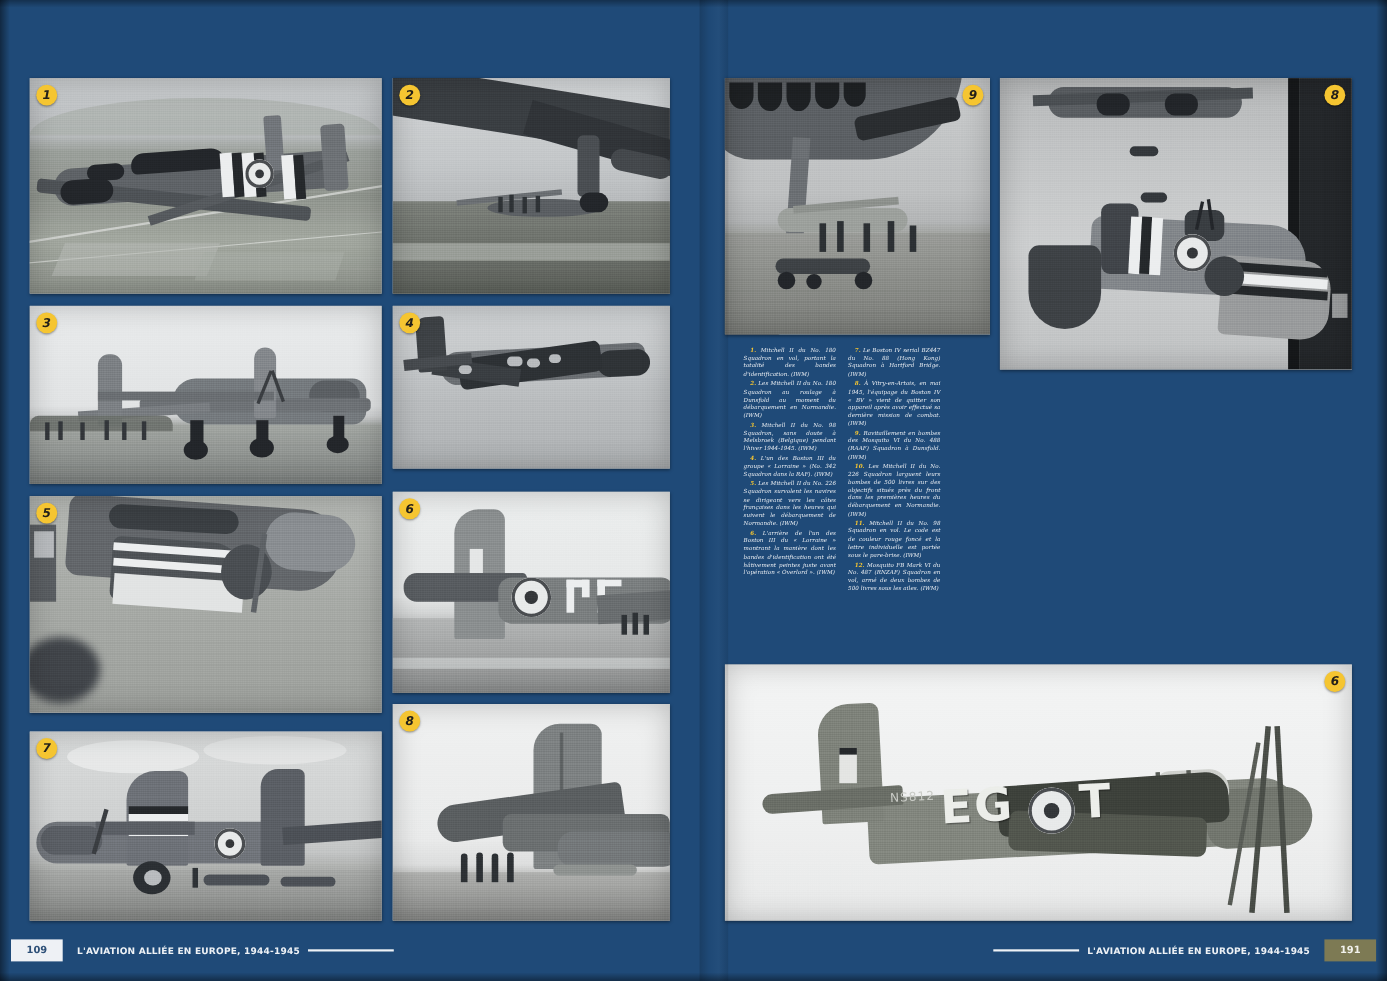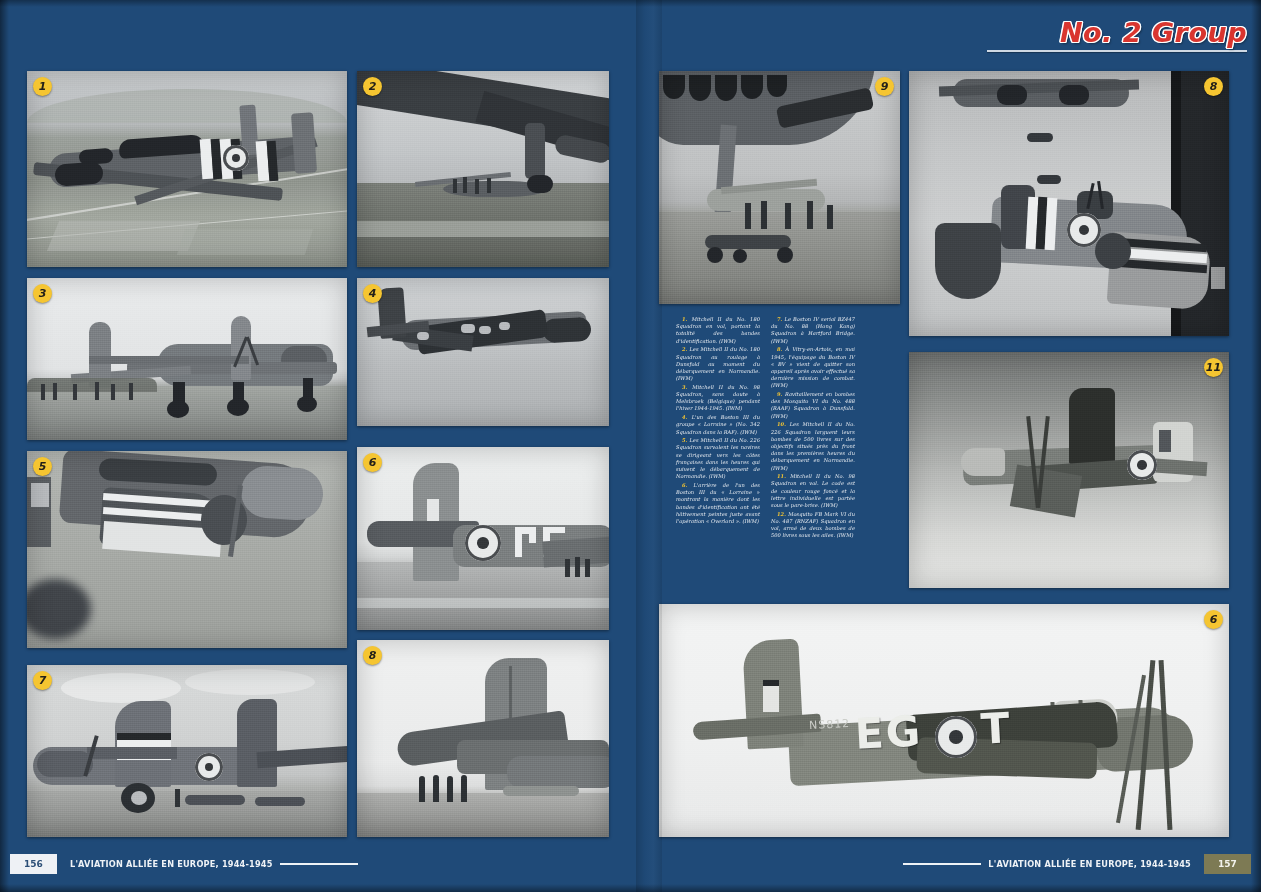--- a/index.html
+++ b/index.html
@@ -152,24 +152,20 @@
   #footer-left .foottext{margin-left:13px;}
   #footer-left .footrule{margin-left:7px;}
   #footer-right .footrule{margin-right:7px;}
   #footer-right .foottext{margin-right:13px;}
 </style>
 </head>
 <body>
 
 <div id="spread">
 
-  <div id="header">
-    <span class="title">No. 2 Group</span>
-    <div class="rule"></div>
-  </div>
 
   <div class="photo" style="left:27px;top:71px;width:320px;height:196px;">
     <div class="sky" style="background:linear-gradient(to bottom,#c8cbcd 0%,#b9bcbe 26%,#9ba09b 34%,#8f948d 55%,#a2a79f 75%,#8e938b 100%);"></div>
 
     <div style="position:absolute;left:0;top:18px;width:100%;height:34px;background:#adb1ae;border-radius:50% 50% 0 0 / 100% 100% 0 0;opacity:.8;"></div>
 
     <div style="position:absolute;left:-10%;top:120px;width:130%;height:1.6px;background:#d3d6d2;transform:rotate(-9deg);opacity:.85;"></div>
     <div style="position:absolute;left:-10%;top:152px;width:130%;height:1.4px;background:#d9dcd8;transform:rotate(-5deg);opacity:.75;"></div>
     <div style="position:absolute;left:8%;top:150px;width:44%;height:30px;background:#b4b8b2;transform:skewX(-22deg);opacity:.6;"></div>
     <div style="position:absolute;left:48%;top:158px;width:40%;height:26px;background:#a7aba5;transform:skewX(-18deg);opacity:.6;"></div>
@@ -474,44 +470,20 @@
     <div class="wing" style="left:200px;top:164px;width:100px;height:72px;background:#9a9c9d;border-radius:6px 26px 26px 6px;transform:rotate(4deg);"></div>
     <div class="stripeD" style="left:206px;top:170px;width:92px;height:8px;transform:rotate(4deg);"></div>
     <div class="stripe" style="left:206px;top:180px;width:92px;height:9px;transform:rotate(4deg);"></div>
     <div class="stripeD" style="left:206px;top:191px;width:92px;height:8px;transform:rotate(4deg);"></div>
     <div class="darker" style="position:absolute;left:186px;top:162px;width:36px;height:36px;border-radius:50%;background:#3c4044;"></div>
     <div class="grain"></div>
       <div class="vig"></div>
     <div class="badge tr">8</div>
   </div>
 
-  <div class="photo" style="left:909px;top:352px;width:320px;height:236px;">
-    <div class="sky" style="background:linear-gradient(to bottom,#6f7271 0%,#8e918f 22%,#b4b6b4 50%,#d6d7d5 78%,#e4e5e3 100%);"></div>
-
-    <div class="fus" style="left:54px;top:96px;width:212px;height:34px;background:#7a7e7a;border-radius:10px;transform:rotate(-2deg);"></div>
-    <div class="lite" style="position:absolute;left:52px;top:96px;width:44px;height:28px;border-radius:16px 6px 6px 16px;background:#b9bbb8;"></div>
-
-    <div class="tail" style="left:160px;top:36px;width:46px;height:76px;background:#2c2f2c;border-radius:14px 6px 2px 2px;"></div>
-
-    <div class="wing" style="left:118px;top:110px;width:130px;height:26px;background:#4e524e;transform:rotate(-4deg);border-radius:4px;"></div>
-    <div class="wing" style="left:104px;top:118px;width:66px;height:42px;background:#5a5e5a;transform:rotate(10deg);"></div>
-
-    <div class="prop" style="left:132px;top:64px;width:4px;height:92px;transform:rotate(6deg);background:#3a3d3a;"></div>
-    <div class="prop" style="left:122px;top:64px;width:4px;height:92px;transform:rotate(-6deg);background:#3a3d3a;"></div>
-
-    <div class="lite" style="position:absolute;left:244px;top:70px;width:40px;height:60px;border-radius:6px;background:#d2d4d1;"></div>
-    <div class="darker" style="position:absolute;left:250px;top:78px;width:12px;height:22px;background:#52565a;"></div>
-    <div class="wing" style="left:236px;top:108px;width:62px;height:14px;background:#6e726e;transform:rotate(4deg);"></div>
-    <div class="rnd" style="left:218px;top:98px;width:30px;height:30px;">
-        <i></i>
-      </div>
-    <div class="grain"></div>
-      <div class="vig"></div>
-    <div class="badge tr">11</div>
-  </div>
 
   <div class="photo" style="left:659px;top:604px;width:570px;height:233px;">
     <div class="sky" style="background:linear-gradient(to bottom,#f3f4f4 0%,#eff0f0 60%,#e8e9e9 100%);"></div>
 
     <div class="fus" style="left:130px;top:112px;width:390px;height:60px;background:#82867e;border-radius:24px 90px 90px 24px;transform:rotate(-3deg);"></div>
 
     <div class="darker" style="position:absolute;left:438px;top:112px;width:96px;height:54px;border-radius:30px 46px 46px 30px;background:#72766e;transform:rotate(-3deg);"></div>
 
     <div class="lite" style="position:absolute;left:392px;top:96px;width:66px;height:26px;border-radius:12px 18px 4px 4px;background:#cfd1cd;transform:rotate(-3deg);"></div>
     <div class="darker" style="position:absolute;left:392px;top:98px;width:4px;height:22px;background:#5a5e58;transform:rotate(-3deg);"></div>
@@ -562,29 +534,29 @@
       <p class="cap"><b>7.</b><span> Le Boston IV serial BZ447 du No. 88 (Hong Kong) Squadron à Hartford Bridge. (IWM)</span></p>
       <p class="cap"><b>8.</b><span> À Vitry-en-Artois, en mai 1945, l'équipage du Boston IV « BV » vient de quitter son appareil après avoir effectué sa dernière mission de combat. (IWM)</span></p>
       <p class="cap"><b>9.</b><span> Ravitaillement en bombes des Mosquito VI du No. 488 (RAAF) Squadron à Dunsfold. (IWM)</span></p>
       <p class="cap"><b>10.</b><span> Les Mitchell II du No. 226 Squadron larguent leurs bombes de 500 livres sur des objectifs situés près du front dans les premières heures du débarquement en Normandie. (IWM)</span></p>
       <p class="cap"><b>11.</b><span> Mitchell II du No. 98 Squadron en vol. Le code est de couleur rouge foncé et la lettre individuelle est portée sous le pare-brise. (IWM)</span></p>
       <p class="cap"><b>12.</b><span> Mosquito FB Mark VI du No. 487 (RNZAF) Squadron en vol, armé de deux bombes de 500 livres sous les ailes. (IWM)</span></p>
     </div>
   </div>
 
   <div class="footer" id="footer-left">
-    <div class="pagebox left">156</div>
+    <div class="pagebox left">109</div>
     <div class="foottext">L'AVIATION ALLIÉE EN EUROPE, 1944-1945</div>
     <div class="footrule"></div>
   </div>
 
   <div class="footer" id="footer-right">
     <div class="footrule"></div>
     <div class="foottext">L'AVIATION ALLIÉE EN EUROPE, 1944-1945</div>
-    <div class="pagebox right">157</div>
+    <div class="pagebox right">191</div>
   </div>
 
   <div class="spine"></div>
   <div class="edge-left"></div>
   <div class="edge-right"></div>
   <div class="edge-top"></div>
   <div class="edge-bottom"></div>
 </div>
 
 </body></html>

